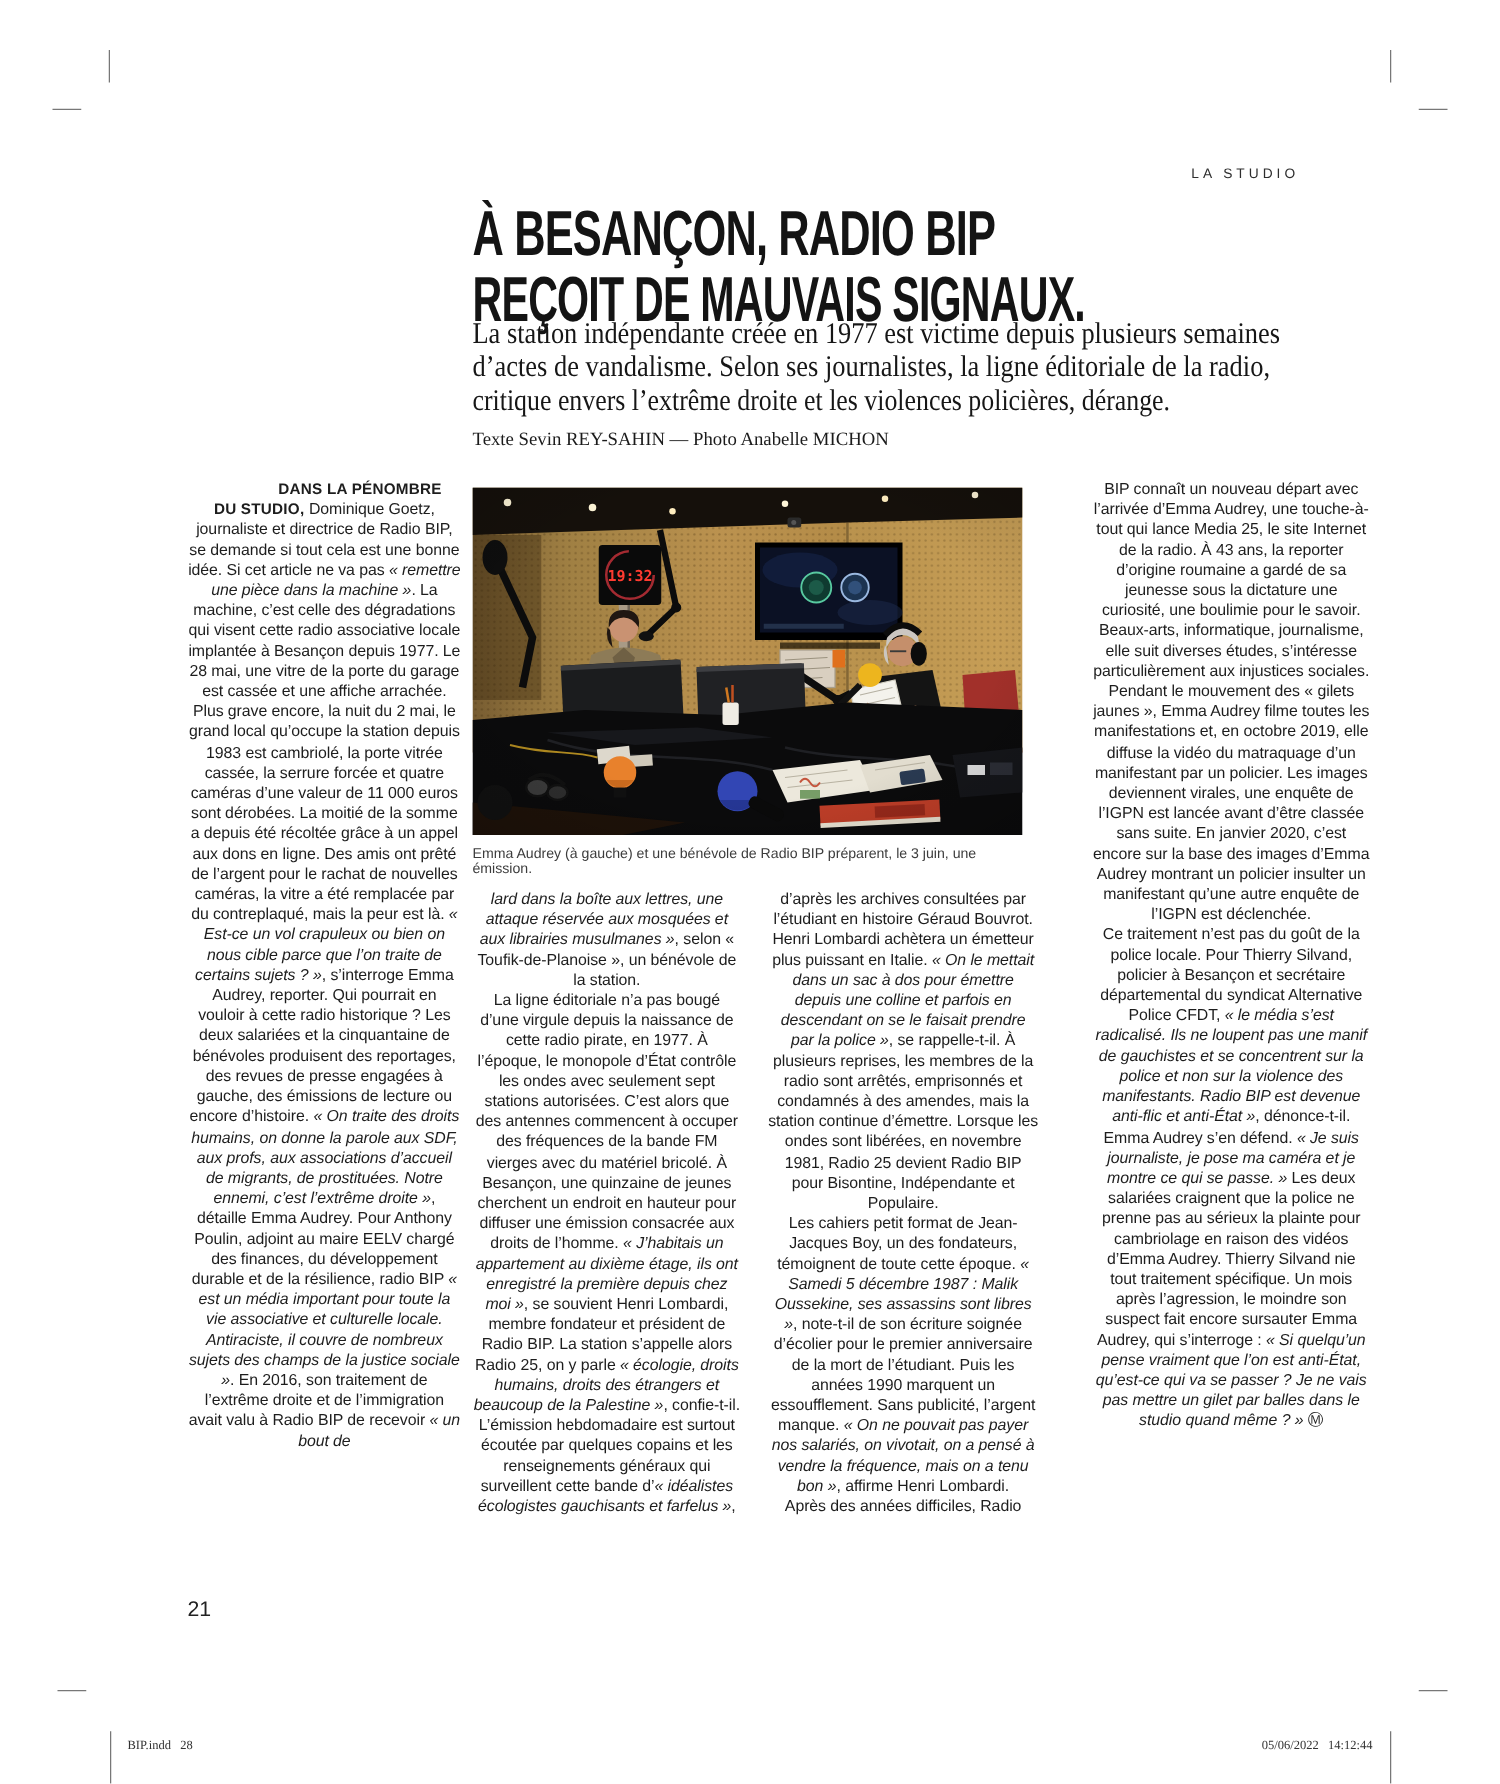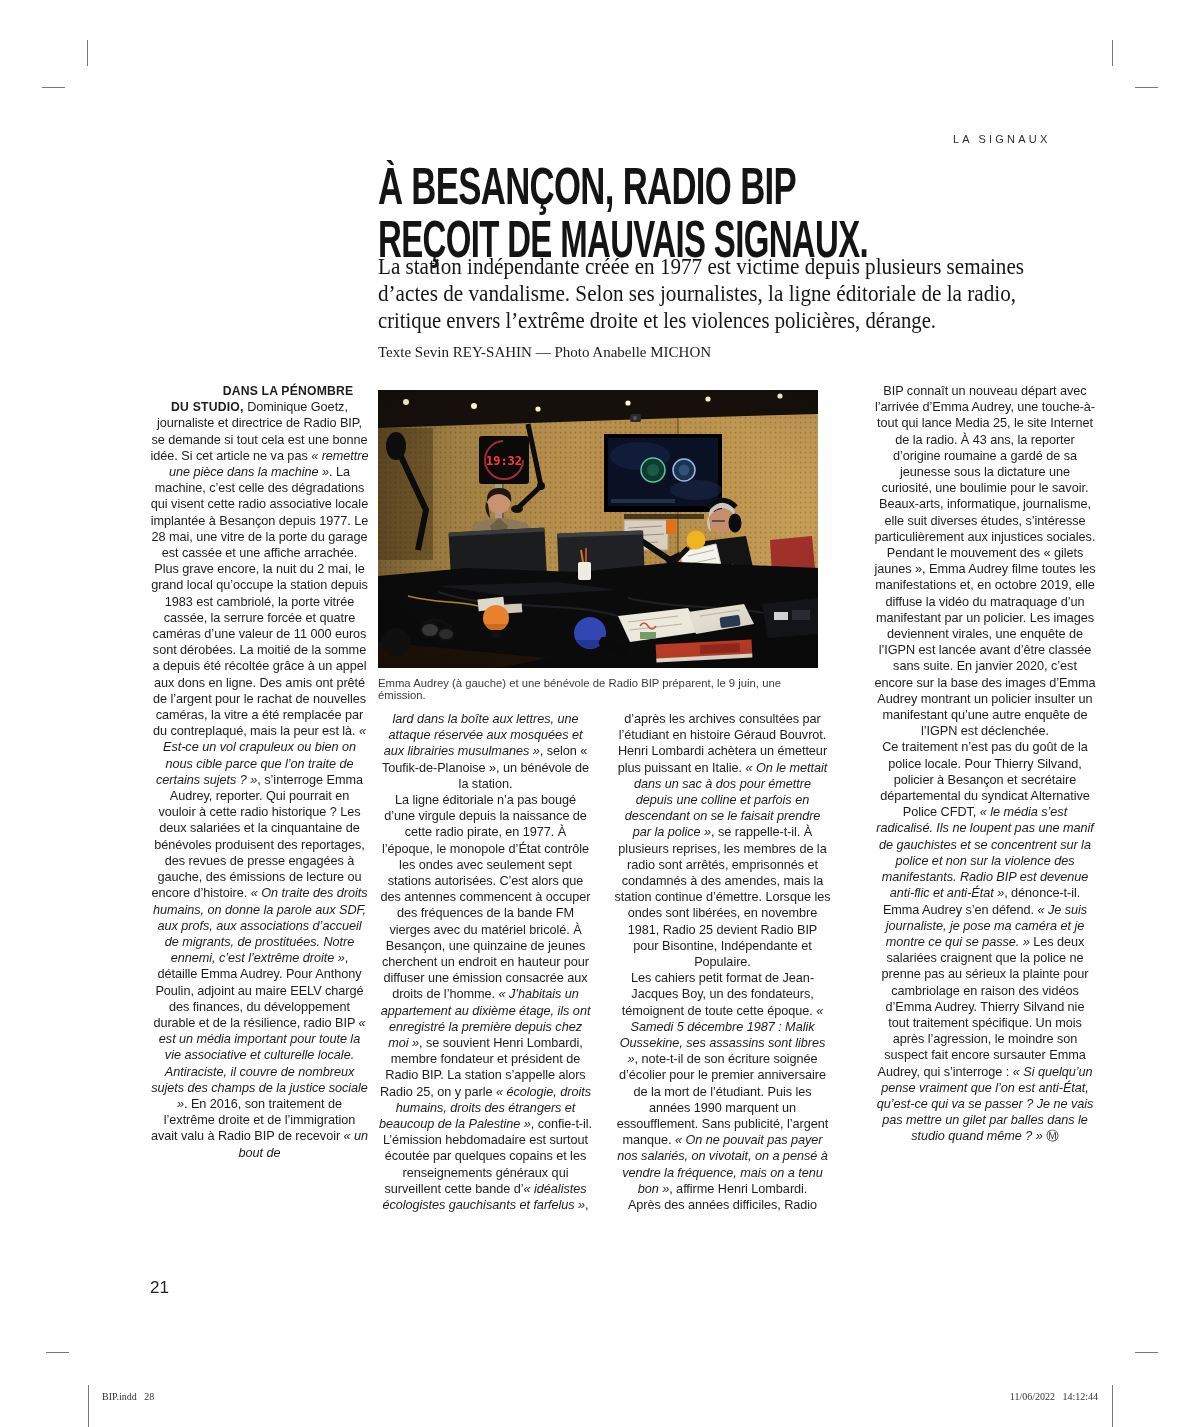--- a/index.html
+++ b/index.html
@@ -39,21 +39,21 @@
 
   <div class="cm" style="left:87px;top:40px;width:1px;height:26px;"></div>
   <div class="cm" style="left:42px;top:87px;width:23px;height:1px;"></div>
   <div class="cm" style="left:1112px;top:40px;width:1px;height:26px;"></div>
   <div class="cm" style="left:1135px;top:87px;width:23px;height:1px;"></div>
   <div class="cm" style="left:46px;top:1352px;width:23px;height:1px;"></div>
   <div class="cm" style="left:1135px;top:1352px;width:23px;height:1px;"></div>
   <div class="cm" style="left:88px;top:1385px;width:1px;height:42px;"></div>
   <div class="cm" style="left:1112px;top:1385px;width:1px;height:42px;"></div>
 
-  <div class="section-label">LA SIGNAUX</div>
+  <div class="section-label">LA STUDIO</div>
 
   <svg class="headline-svg" width="560" height="112">
     <text x="0" y="44" textLength="418" lengthAdjust="spacingAndGlyphs">À BESANÇON, RADIO BIP</text>
     <text x="0" y="97" textLength="490" lengthAdjust="spacingAndGlyphs">REÇOIT DE MAUVAIS SIGNAUX.</text>
   </svg>
 
   <svg class="standfirst-svg" width="680" height="88">
     <text x="0" y="22" textLength="646" lengthAdjust="spacingAndGlyphs">La station indépendante créée en 1977 est victime depuis plusieurs semaines</text>
     <text x="0" y="49" textLength="638" lengthAdjust="spacingAndGlyphs">d’actes de vandalisme. Selon ses journalistes, la ligne éditoriale de la radio,</text>
     <text x="0" y="76" textLength="558" lengthAdjust="spacingAndGlyphs">critique envers l’extrême droite et les violences policières, dérange.</text>
@@ -214,30 +214,30 @@
         <polygon points="384,214 440,208 440,244 390,248" fill="#15161a"></polygon>
         <rect x="396" y="222" width="14" height="8" fill="#ddd"></rect>
         <rect x="414" y="220" width="18" height="10" fill="#2c2e36"></rect>
         <circle cx="18" cy="252" r="14" fill="#111"></circle>
       </g>
 
       <rect x="0" y="0" width="440" height="278" fill="url(#vig)" opacity="0.5"></rect>
     </svg>
   </div>
 
-  <div class="caption">Emma Audrey (à gauche) et une bénévole de Radio BIP préparent, le 9 juin, une émission.</div>
+  <div class="caption">Emma Audrey (à gauche) et une bénévole de Radio BIP préparent, le 3 juin, une émission.</div>
 
   <div class="col col1"><span class="seg-caps">DANS LA PÉNOMBRE
 DU STUDIO, </span><span>Dominique Goetz, journaliste et directrice de Radio BIP, se demande si tout cela est une bonne idée. Si cet article ne va pas </span><span class="seg-i">« remettre une pièce dans la machine »</span><span>. La machine, c’est celle des dégradations qui visent cette radio associative locale implantée à Besançon depuis 1977. Le 28 mai, une vitre de la porte du garage est cassée et une affiche arrachée. Plus grave encore, la nuit du 2 mai, le grand local qu’occupe la station depuis 1983 est cambriolé, la porte vitrée cassée, la serrure forcée et quatre caméras d’une valeur de 11 000 euros sont dérobées. La moitié de la somme a depuis été récoltée grâce à un appel aux dons en ligne. Des amis ont prêté de l’argent pour le rachat de nouvelles caméras, la vitre a été remplacée par du contreplaqué, mais la peur est là. </span><span class="seg-i">« Est-ce un vol crapuleux ou bien on nous cible parce que l’on traite de certains sujets ? »</span><span>, s’interroge Emma Audrey, reporter. Qui pourrait en vouloir à cette radio historique ? Les deux salariées et la cinquantaine de bénévoles produisent des reportages, des revues de presse engagées à gauche, des émissions de lecture ou encore d’histoire. </span><span class="seg-i">« On traite des droits humains, on donne la parole aux SDF, aux profs, aux associations d’accueil de migrants, de prostituées. Notre ennemi, c’est l’extrême droite »</span><span>, détaille Emma Audrey. Pour Anthony Poulin, adjoint au maire EELV chargé des finances, du développement durable et de la résilience, radio BIP </span><span class="seg-i">« est un média important pour toute la vie associative et culturelle locale. Antiraciste, il couvre de nombreux sujets des champs de la justice sociale »</span><span>. En 2016, son traitement de l’extrême droite et de l’immigration avait valu à Radio BIP de recevoir </span><span class="seg-i">« un bout de</span></div>
   <div class="col col2"><span class="seg-i">lard dans la boîte aux lettres, une attaque réservée aux mosquées et aux librairies musulmanes »</span><span>, selon « Toufik-de-Planoise », un bénévole de la station.
 La ligne éditoriale n’a pas bougé d’une virgule depuis la naissance de cette radio pirate, en 1977. À l’époque, le monopole d’État contrôle les ondes avec seulement sept stations autorisées. C’est alors que des antennes commencent à occuper des fréquences de la bande FM vierges avec du matériel bricolé. À Besançon, une quinzaine de jeunes cherchent un endroit en hauteur pour diffuser une émission consacrée aux droits de l’homme. </span><span class="seg-i">« J’habitais un appartement au dixième étage, ils ont enregistré la première depuis chez moi »</span><span>, se souvient Henri Lombardi, membre fondateur et président de Radio BIP. La station s’appelle alors Radio 25, on y parle </span><span class="seg-i">« écologie, droits humains, droits des étrangers et beaucoup de la Palestine »</span><span>, confie-t-il. L’émission hebdomadaire est surtout écoutée par quelques copains et les renseignements généraux qui surveillent cette bande d’</span><span class="seg-i">« idéalistes écologistes gauchisants et farfelus »</span><span>,</span></div>
   <div class="col col3"><span>d’après les archives consultées par l’étudiant en histoire Géraud Bouvrot. Henri Lombardi achètera un émetteur plus puissant en Italie. </span><span class="seg-i">« On le mettait dans un sac à dos pour émettre depuis une colline et parfois en descendant on se le faisait prendre par la police »</span><span>, se rappelle-t-il. À plusieurs reprises, les membres de la radio sont arrêtés, emprisonnés et condamnés à des amendes, mais la station continue d’émettre. Lorsque les ondes sont libérées, en novembre 1981, Radio 25 devient Radio BIP pour Bisontine, Indépendante et Populaire.
 Les cahiers petit format de Jean-Jacques Boy, un des fondateurs, témoignent de toute cette époque. </span><span class="seg-i">« Samedi 5 décembre 1987 : Malik Oussekine, ses assassins sont libres »</span><span>, note-t-il de son écriture soignée d’écolier pour le premier anniversaire de la mort de l’étudiant. Puis les années 1990 marquent un essoufflement. Sans publicité, l’argent manque. </span><span class="seg-i">« On ne pouvait pas payer nos salariés, on vivotait, on a pensé à vendre la fréquence, mais on a tenu bon »</span><span>, affirme Henri Lombardi.
 Après des années difficiles, Radio</span></div>
   <div class="col col4"><span>BIP connaît un nouveau départ avec l’arrivée d’Emma Audrey, une touche-à-tout qui lance Media 25, le site Internet de la radio. À 43 ans, la reporter d’origine roumaine a gardé de sa jeunesse sous la dictature une curiosité, une boulimie pour le savoir. Beaux-arts, informatique, journalisme, elle suit diverses études, s’intéresse particulièrement aux injustices sociales. Pendant le mouvement des « gilets jaunes », Emma Audrey filme toutes les manifestations et, en octobre 2019, elle diffuse la vidéo du matraquage d’un manifestant par un policier. Les images deviennent virales, une enquête de l’IGPN est lancée avant d’être classée sans suite. En janvier 2020, c’est encore sur la base des images d’Emma Audrey montrant un policier insulter un manifestant qu’une autre enquête de l’IGPN est déclenchée.
 Ce traitement n’est pas du goût de la police locale. Pour Thierry Silvand, policier à Besançon et secrétaire départemental du syndicat Alternative Police CFDT, </span><span class="seg-i">« le média s’est radicalisé. Ils ne loupent pas une manif de gauchistes et se concentrent sur la police et non sur la violence des manifestants. Radio BIP est devenue anti-flic et anti-État »</span><span>, dénonce-t-il. Emma Audrey s’en défend. </span><span class="seg-i">« Je suis journaliste, je pose ma caméra et je montre ce qui se passe. »</span><span> Les deux salariées craignent que la police ne prenne pas au sérieux la plainte pour cambriolage en raison des vidéos d’Emma Audrey. Thierry Silvand nie tout traitement spécifique. Un mois après l’agression, le moindre son suspect fait encore sursauter Emma Audrey, qui s’interroge : </span><span class="seg-i">« Si quelqu’un pense vraiment que l’on est anti-État, qu’est-ce qui va se passer ? Je ne vais pas mettre un gilet par balles dans le studio quand même ? »</span><span class="seg-end"> Ⓜ</span></div>
 
   <div class="pagenum">21</div>
 
   <div class="footer footer-left">BIP.indd   28</div>
-  <div class="footer footer-right">11/06/2022   14:12:44</div>
+  <div class="footer footer-right">05/06/2022   14:12:44</div>
 
 </div>
 
 </body></html>

